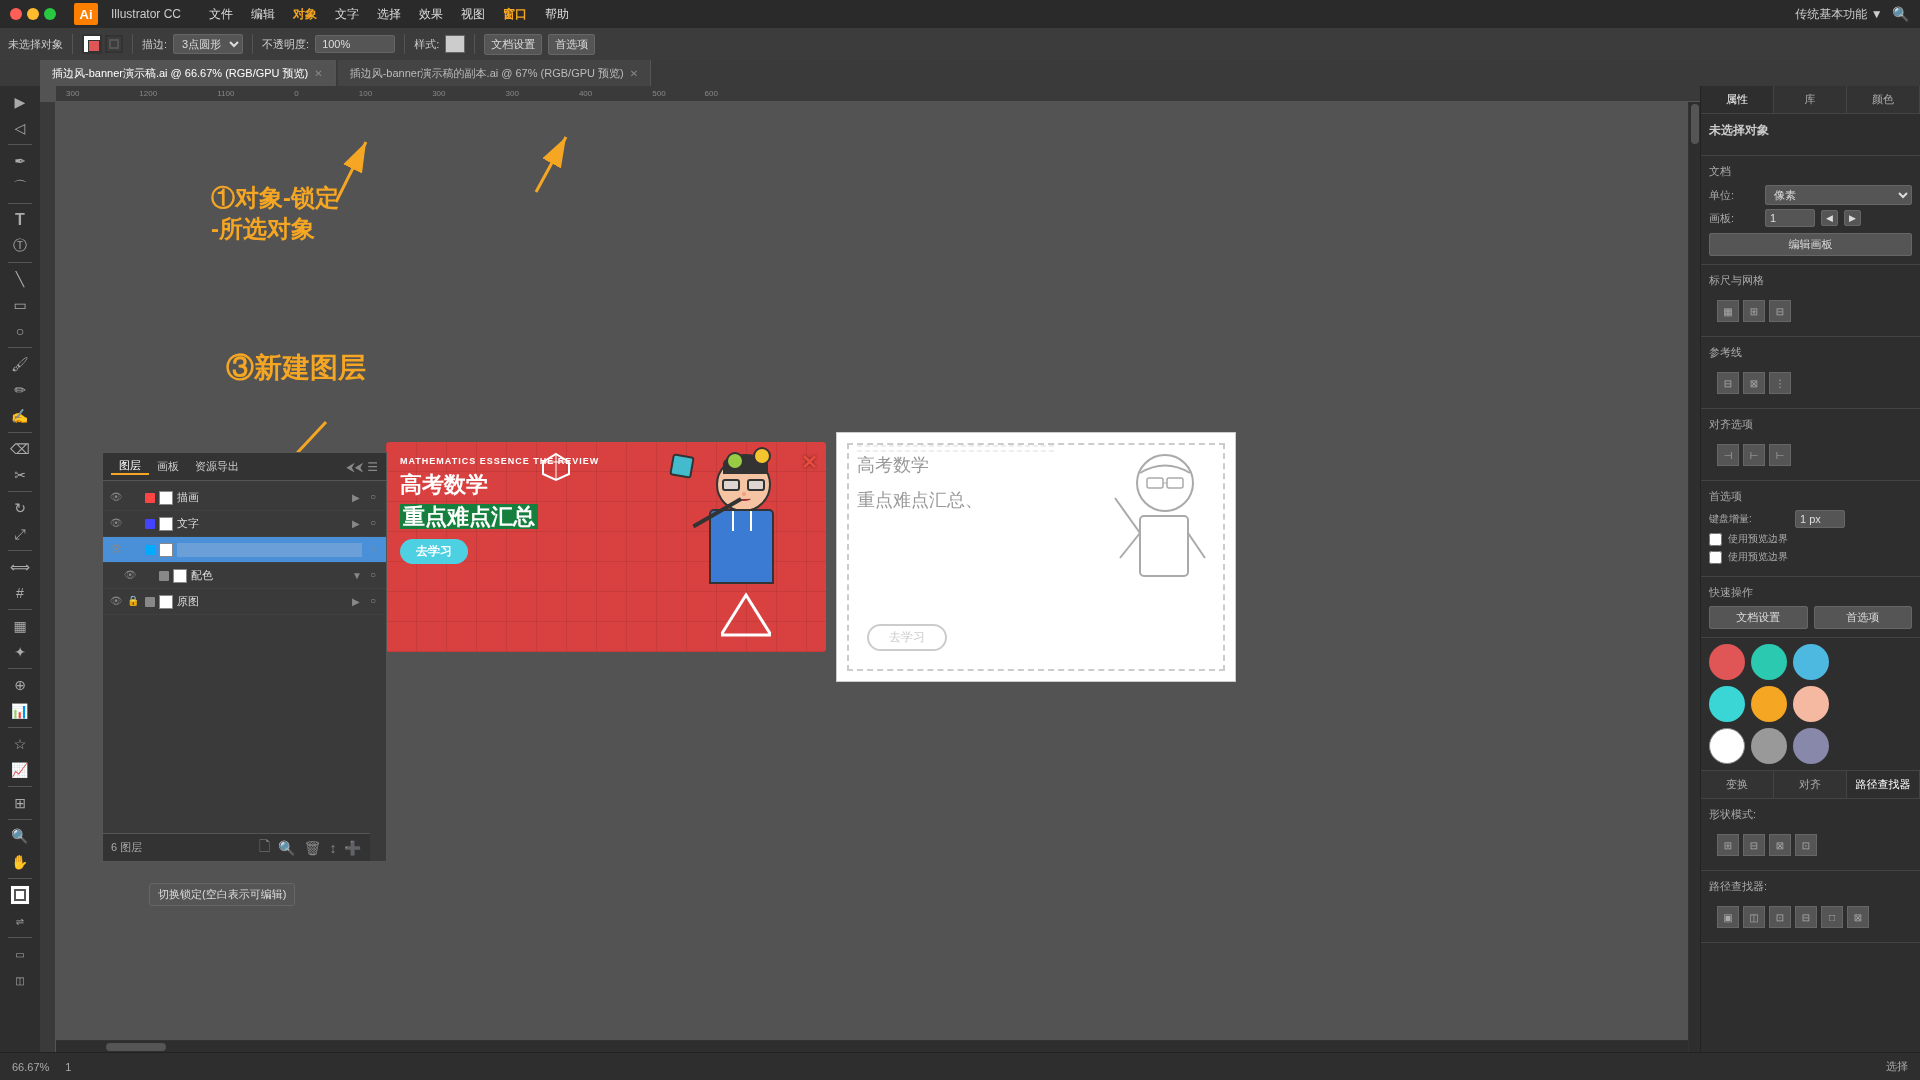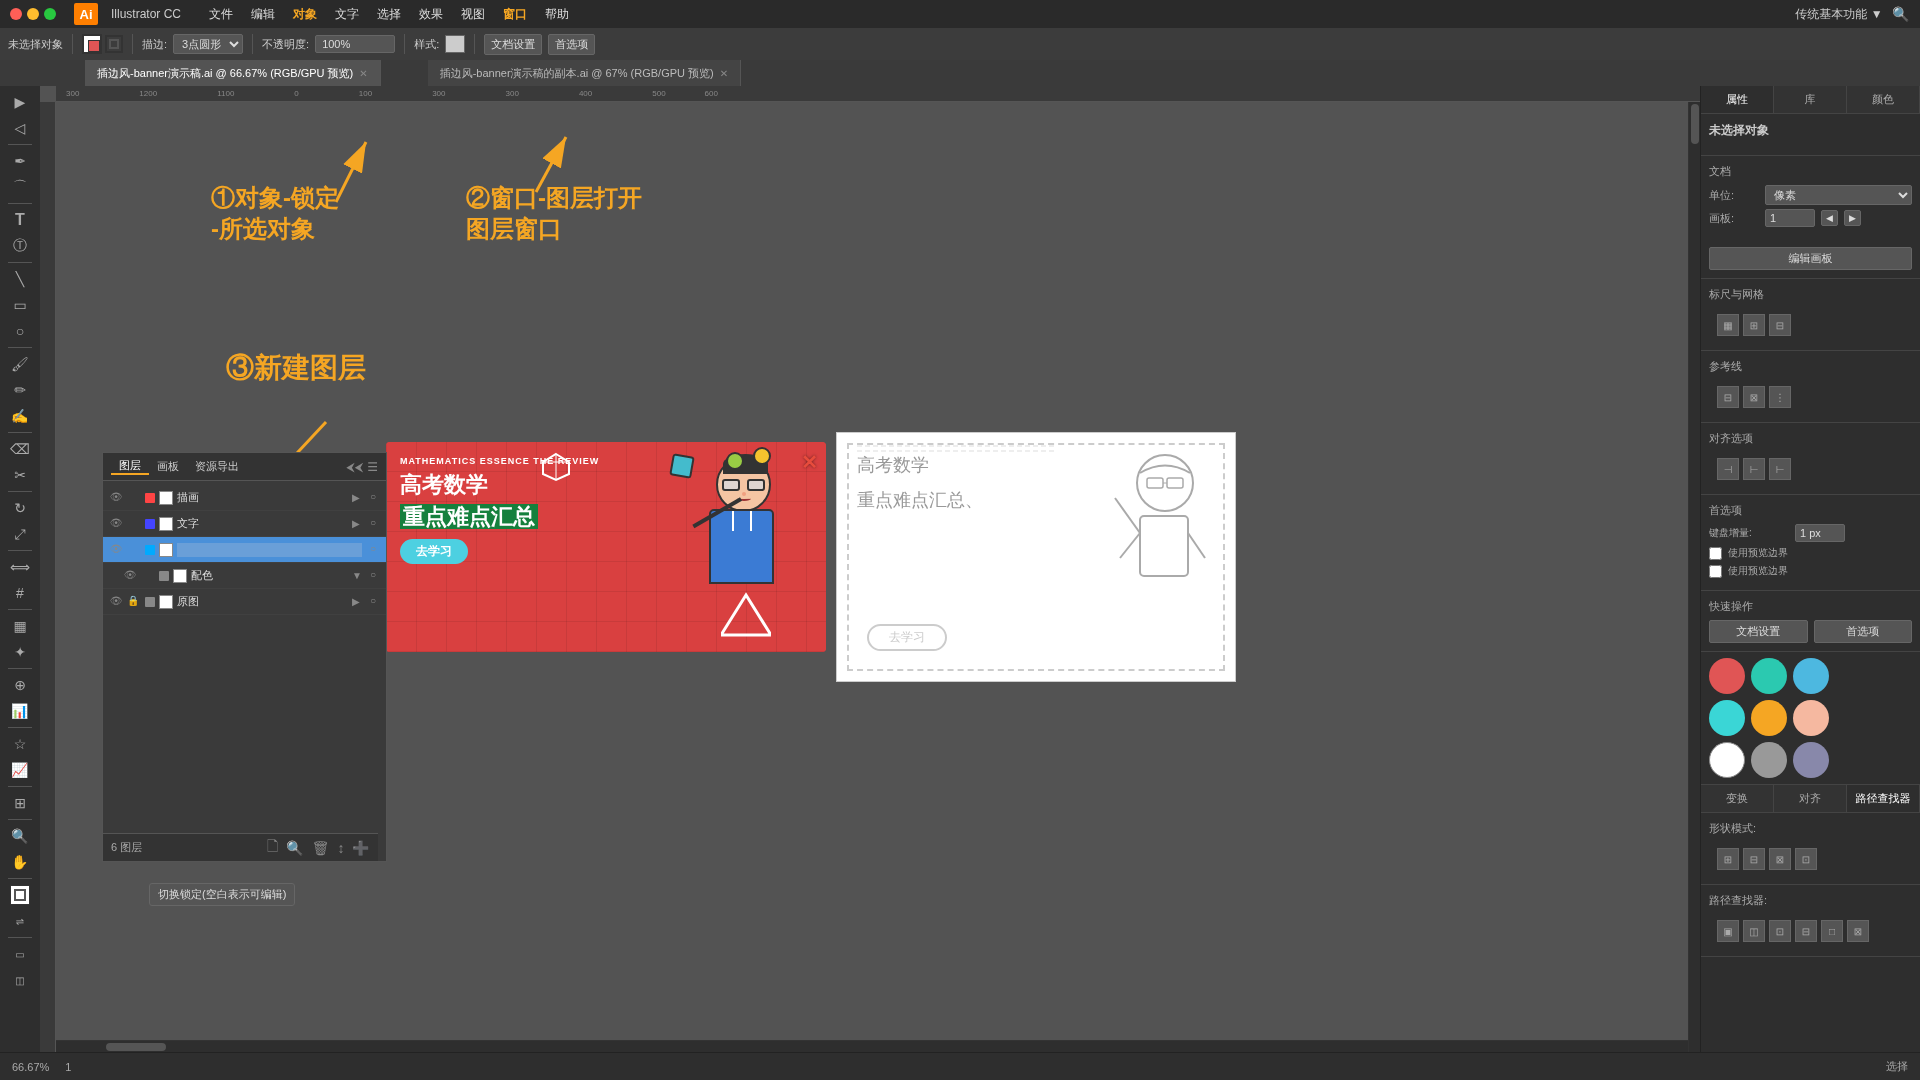--- a/index.html
+++ b/index.html
@@ -48,21 +48,21 @@
     }
 
     
     #tabs-bar {
       width: 100%; height: 26px; background: #3a3a3a;
       display: flex; align-items: center; padding-left: 40px; gap: 2px;
     }
     .tab {
       height: 26px; padding: 0 12px; display: flex; align-items: center;
       font-size: 11px; color: #bbb; background: #444; border-right: 1px solid #555;
-      cursor: pointer; gap: 6px; margin-left: 45px;
+      cursor: pointer; gap: 6px;
     }
     .tab.active { background: #535353; color: #fff; }
     .tab-close { color: #888; font-size: 10px; }
 
     
     #main-layout {
       display: flex; width: 100%; height: calc(1080px - 28px - 32px - 26px - 28px);
     }
 
     
@@ -162,21 +162,21 @@
 
     
     #layer-tooltip {
       position: absolute; left: 46px; top: 430px; background: #555;
       color: #ddd; font-size: 11px; padding: 3px 8px; border-radius: 3px;
       z-index: 20; border: 1px solid #666; white-space: nowrap;
     }
 
     
     #layers-footer {
-      position: absolute; bottom: 0; left: 0; right: 8px; height: 28px;
+      position: absolute; bottom: 0; left: 0; right: 16px; height: 28px;
       background: #333; display: flex; align-items: center; padding: 0 8px;
       border-top: 1px solid #555; gap: 8px;
     }
     .layers-count { color: #aaa; font-size: 11px; }
     .layers-footer-btn { color: #888; font-size: 14px; cursor: pointer; }
 
     
     #right-panel {
       width: 220px; background: #2e2e2e; border-left: 1px solid #222;
       display: flex; flex-direction: column;
@@ -366,24 +366,20 @@
 
     <div id="ruler-left"></div>
 
     <div id="canvas-content">
 
       <div class="annot-text" style="left:155px;top:80px;font-size:24px;">
         <span style="white-space:pre-line;">①对象-锁定
 -所选对象</span>
       </div>
 
-      <div class="annot-text" style="left:410px;top:80px;font-size:24px;">
-        <span style="white-space:pre-line;">②窗口-图层打开
-图层窗口</span>
-      </div>
 
       <div class="annot-text" style="left:170px;top:248px;font-size:28px;">
         <span>③新建图层</span>
       </div>
 
       <svg class="arrow" style="left:250px;top:30px;" width="100" height="80">
         <defs>
           <marker id="ah1" markerWidth="10" markerHeight="7" refX="10" refY="3.5" orient="auto">
             <polygon points="0 0, 10 3.5, 0 7" fill="#f5a623"></polygon>
           </marker>
@@ -635,21 +631,21 @@
         <select class="r-select">
           <option>像素</option>
         </select>
       </div>
       <div class="r-row">
         <span class="r-label">画板:</span>
         <input class="r-input" type="text" value="1" style="">
         <button class="r-btn" style="font-size:9px;padding:2px 4px;">◀</button>
         <button class="r-btn" style="font-size:9px;padding:2px 4px;">▶</button>
       </div>
-      <div style="margin-top:20px;">
+      <div style="margin-top:6px;">
         <button class="r-btn" style="width:100%;background:#555;">编辑画板</button>
       </div>
     </div>
 
     <div class="r-section">
       <div class="r-section-title">标尺与网格</div>
       <div class="align-icons">
         <div class="align-icon">▦</div>
         <div class="align-icon">⊞</div>
         <div class="align-icon">⊟</div>

